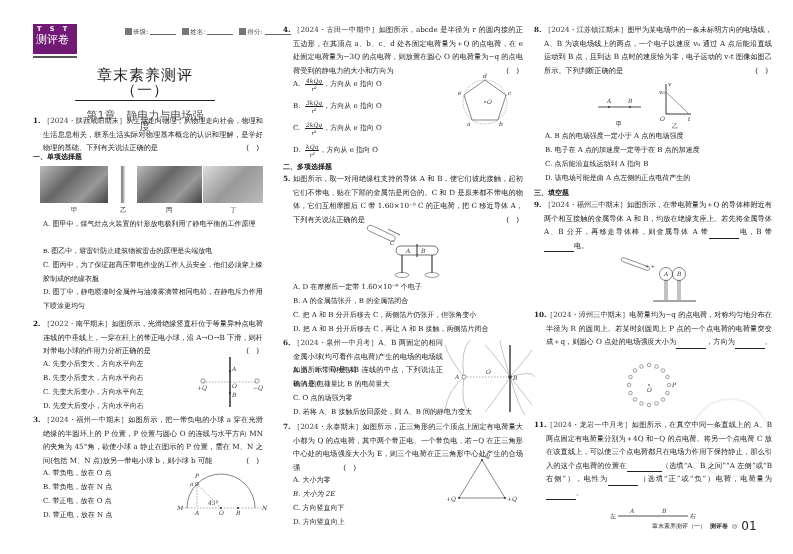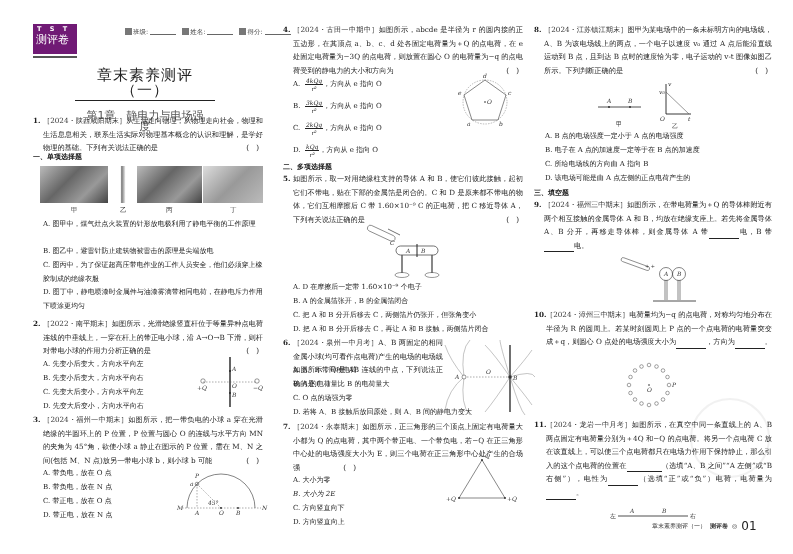--- a/index.html
+++ b/index.html
@@ -81,21 +81,21 @@
 <div class="photo" style="left:40px;width:68px;"></div>
 <div class="photo" style="left:110px;width:26px;background:linear-gradient(90deg,#fff 40%,#777 45%,#ccc 55%,#fff 60%);"></div>
 <div class="photo" style="left:137px;width:65px;"></div>
 <div class="photo" style="left:203px;width:60px;background:linear-gradient(135deg,#ddd,#999 50%,#bbb);"></div>
 <span class="cap" style="left:71px;">甲</span>
 <span class="cap" style="left:120px;">乙</span>
 <span class="cap" style="left:166px;">丙</span>
 <span class="cap" style="left:230px;">丁</span>
 
 <div class="opt" style="left:43px;top:218px;width:220px;">A.  图甲中，煤气灶点火装置的针形放电极利用了静电平衡的工作原理</div>
-<div class="opt" style="left:43px;top:245px;width:220px;">B.  图乙中，避雷针防止建筑物被雷击的原理是尖端放电</div>
+<div class="opt" style="left:43px;top:245px;width:220px;font-family:Liberation Serif, serif;">B.  图乙中，避雷针防止建筑物被雷击的原理是尖端放电</div>
 <div class="opt" style="left:43px;top:259px;width:220px;">C.  图丙中，为了保证超高压带电作业的工作人员安全，他们必须穿上橡胶制成的绝缘衣服</div>
 <div class="opt" style="left:43px;top:286px;width:220px;">D.  图丁中，静电喷漆时金属件与油漆雾滴带相同电荷，在静电斥力作用下喷涂更均匀</div>
 
 <div class="q" style="left:33px;top:317px;width:230px;">
   <span class="num">2.</span>
   <div class="body"><span class="src">［2022・南平期末］</span><span>如图所示，光滑绝缘竖直杆位于等量异种点电荷连线的中垂线上，一穿在杆上的带正电小球，沿 A→O→B 下滑，则杆对带电小球的作用力分析正确的是</span><span class="paren">(　)</span></div>
 </div>
 <div class="opt" style="left:43px;top:358px;">A.  先变小后变大，方向水平向左</div>
 <div class="opt" style="left:43px;top:372px;">B.  先变小后变大，方向水平向右</div>
 <div class="opt" style="left:43px;top:386px;">C.  先变大后变小，方向水平向左</div>
@@ -240,21 +240,21 @@
   <line x1="8" y1="32" x2="33" y2="32" stroke="#222" stroke-width="0.9"></line>
   <line x1="8" y1="10" x2="31" y2="32" stroke="#555" stroke-width="0.6"></line>
   <text x="10" y="4">v</text>
   <text x="1" y="12">v₀</text>
   <text x="2" y="39">O</text>
   <text x="30" y="39">t</text>
   <text x="14" y="46" style="font-style:normal">乙</text>
 </svg>
 <div class="opt" style="left:545px;top:130px;">A.  B 点的电场强度一定小于 A 点的电场强度</div>
 <div class="opt" style="left:545px;top:144px;">B.  电子在 A 点的加速度一定等于在 B 点的加速度</div>
-<div class="opt" style="left:545px;top:158px;">C.  所给电场线的方向由 A 指向 B</div>
+<div class="opt" style="left:545px;top:158px;">C.  点后能沿直线运动到 A 指向 B</div>
 <div class="opt" style="left:545px;top:172px;">D.  该电场可能是由 A 点左侧的正点电荷产生的</div>
 
 <div class="sec" style="left:534px;top:190px;">三、填空题</div>
 <div class="q" style="left:534px;top:198px;width:238px;">
   <span class="num">9.</span>
   <div class="body"><span class="src">［2024・福州三中期末］</span><span>如图所示，在带电荷量为＋Q 的导体棒附近有两个相互接触的金属导体 A 和 B，均放在绝缘支座上。若先将金属导体 A、B 分开，再移走导体棒，则金属导体 A 带</span><span class="blank-line" style="width:30px;"></span><span>电，B 带</span><span class="blank-line" style="width:30px;"></span><span>电。</span></div>
 </div>
 <svg style="left:620px;top:260px;" width="80" height="45">
   <g transform="rotate(20 15 5)">
       <rect x="0" y="2" width="30" height="4" rx="2" fill="none" stroke="#555" stroke-width="0.6"></rect>

